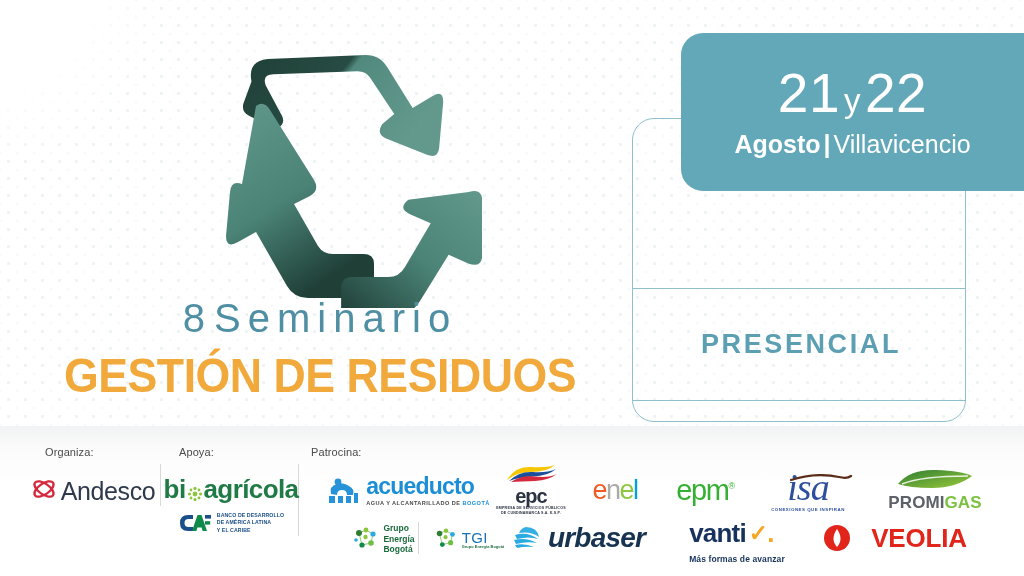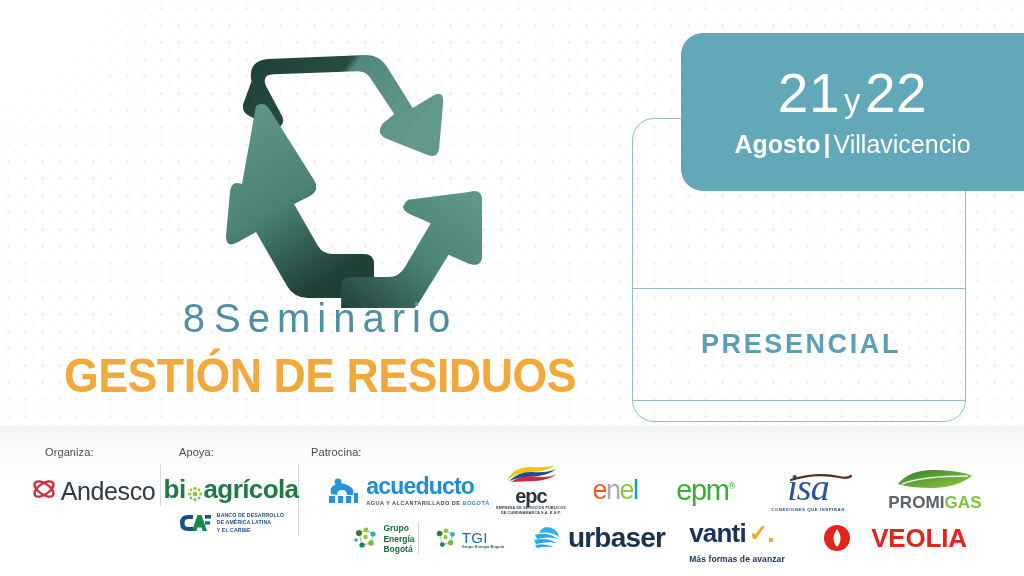--- a/index.html
+++ b/index.html
@@ -484,21 +484,21 @@
           <circle cx="9" cy="19" r="2.6" fill="#0f8a4a"></circle>
           <circle cx="12.5" cy="11" r="2.2" fill="#8cc63f"></circle>
         </svg>
         <div>
           <div class="tgi-word">TGI</div>
           <div class="tgi-sub">Grupo Energía Bogotá</div>
         </div>
       </div>
     </div>
 
-    <div class="logo-slot" style="left:528px; top:94px; width:140px; height:36px;">
+    <div class="logo-slot" style="left:508px; top:94px; width:140px; height:36px;font-style:italic;">
       <div class="urbaser">
         <svg width="30" height="26" viewBox="0 0 30 26">
           <g fill="#29abe2">
             <path d="M15 2 Q26 2 28 12 Q20 6 8 8 Q10 3 15 2 Z" opacity="0.95"></path>
             <path d="M4 10 Q16 6 27 14 Q18 11 6 14 Z"></path>
             <path d="M3 15 Q15 12 26 18 Q16 16 5 19 Z"></path>
             <path d="M4 20 Q14 18 23 22 Q14 21 6 23 Z"></path>
           </g>
         </svg>
         <span class="urbaser-word">urbaser</span>

